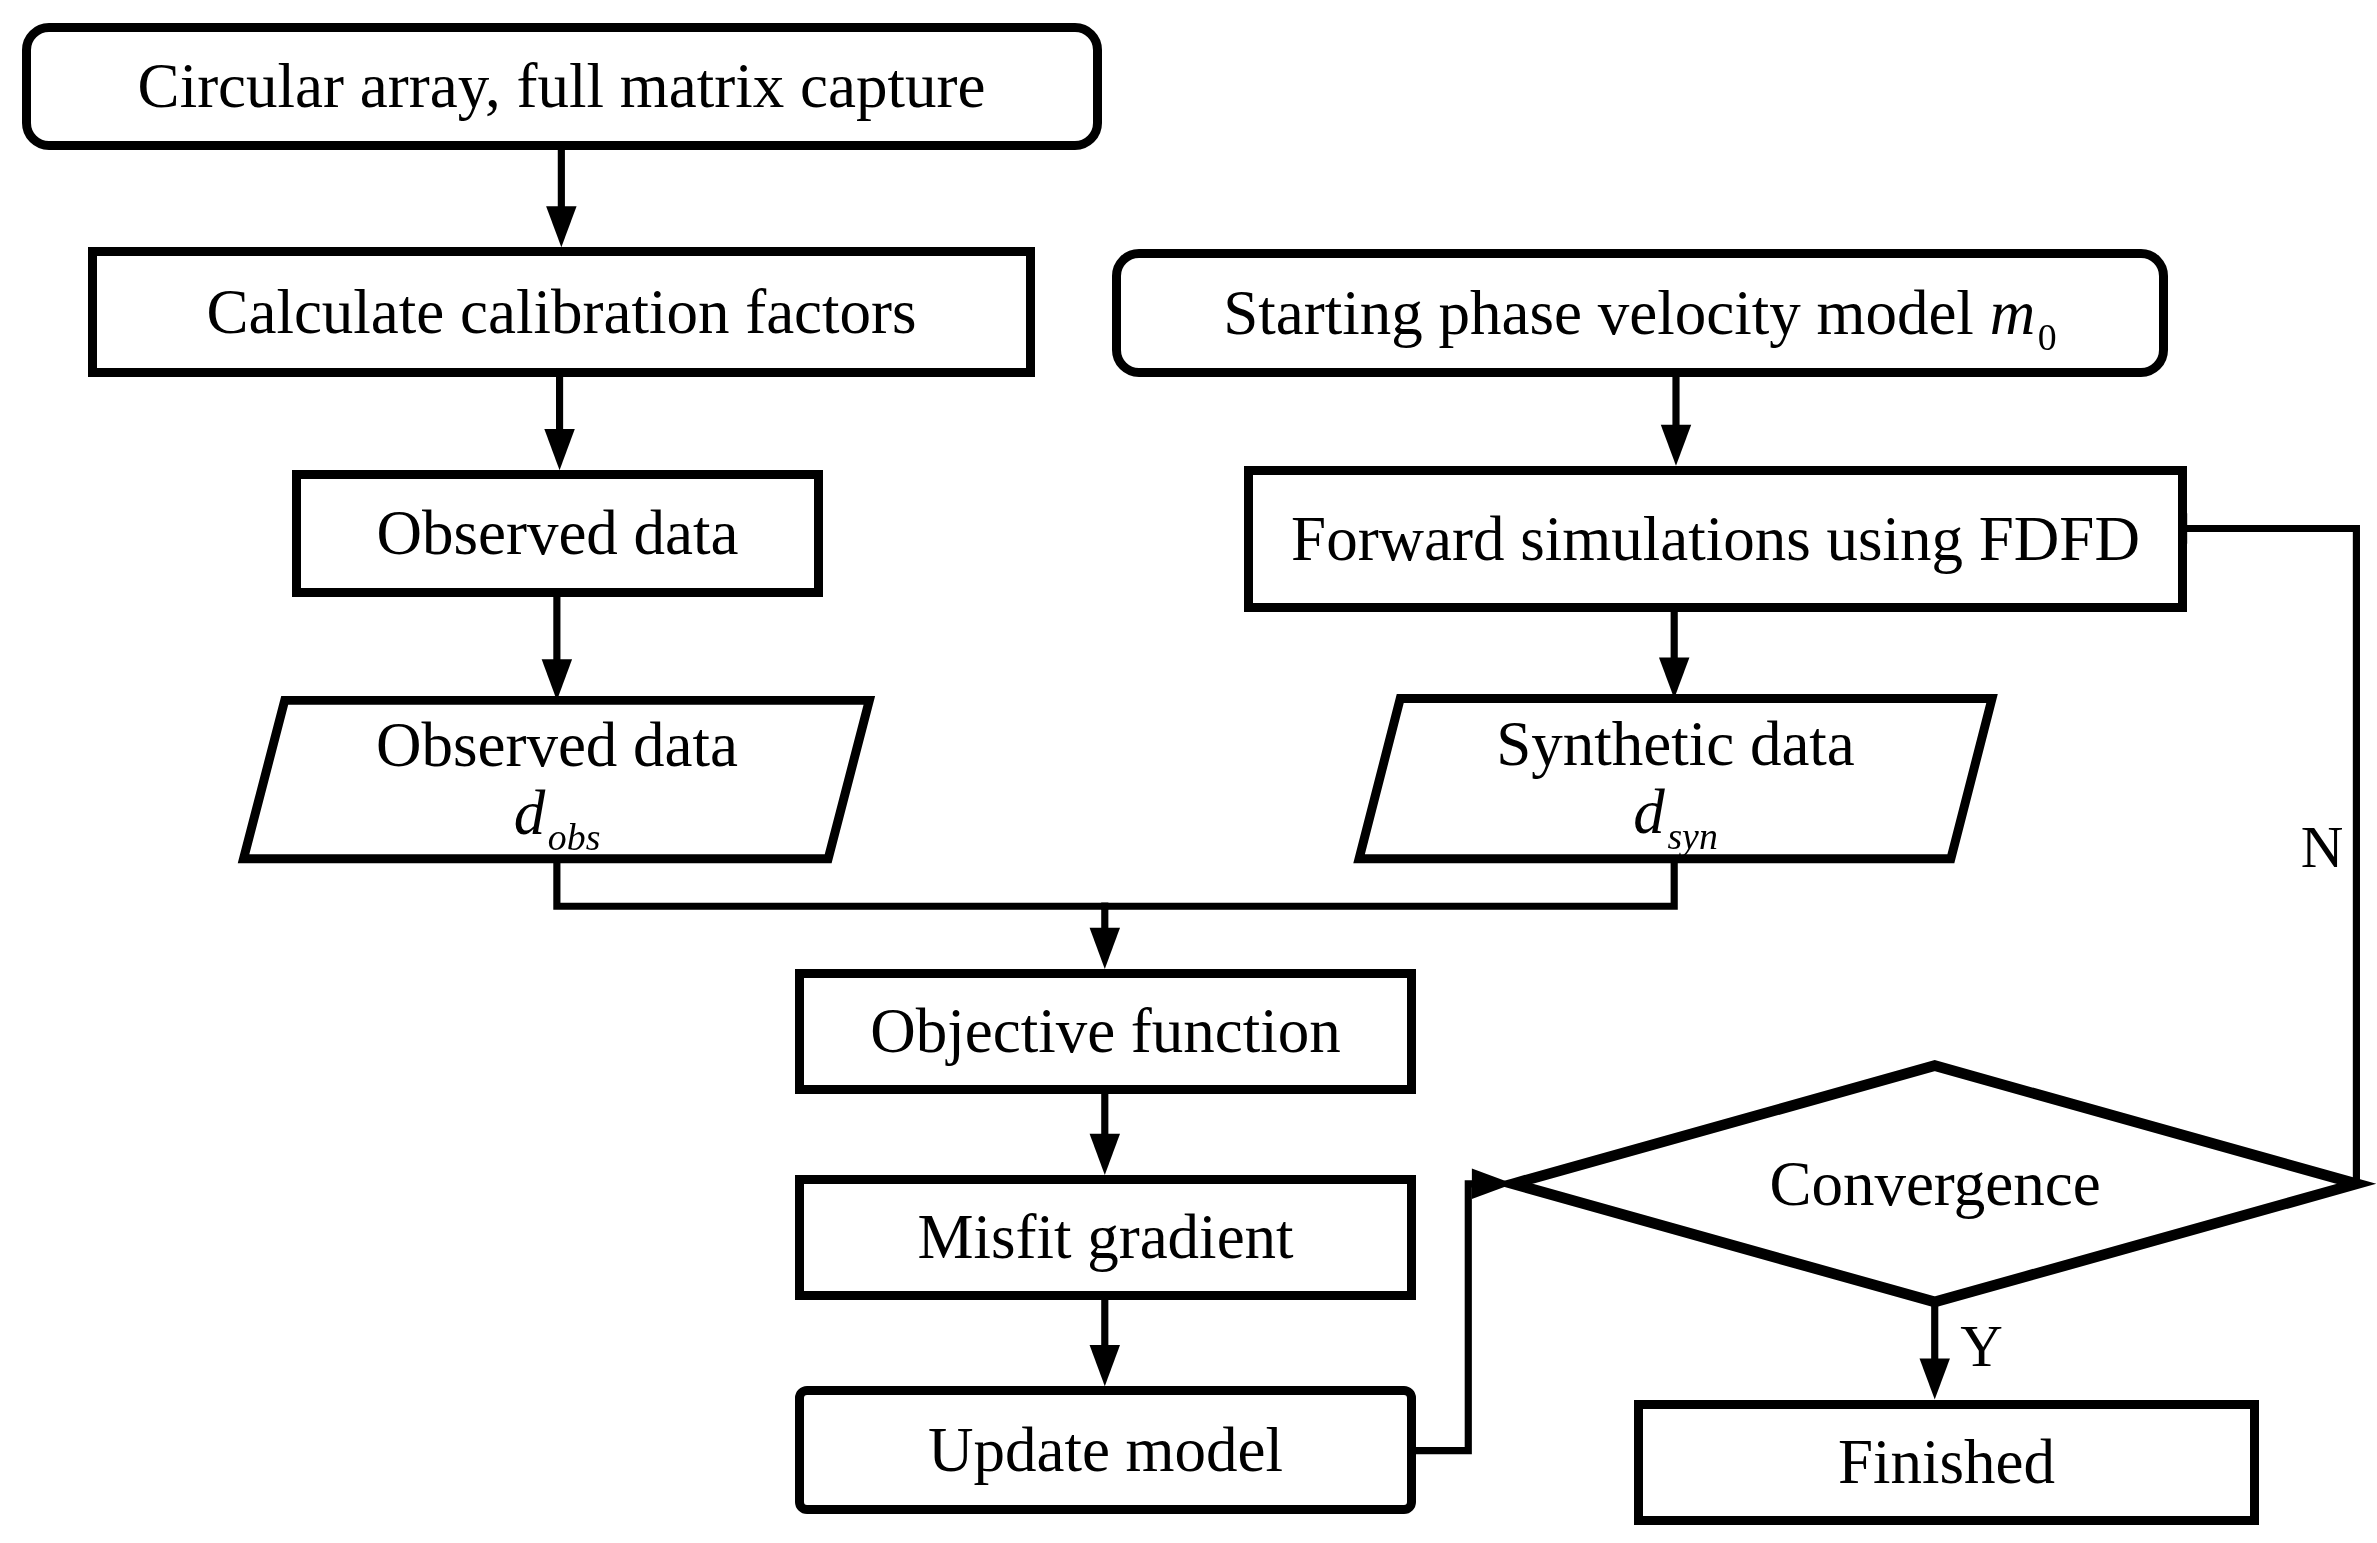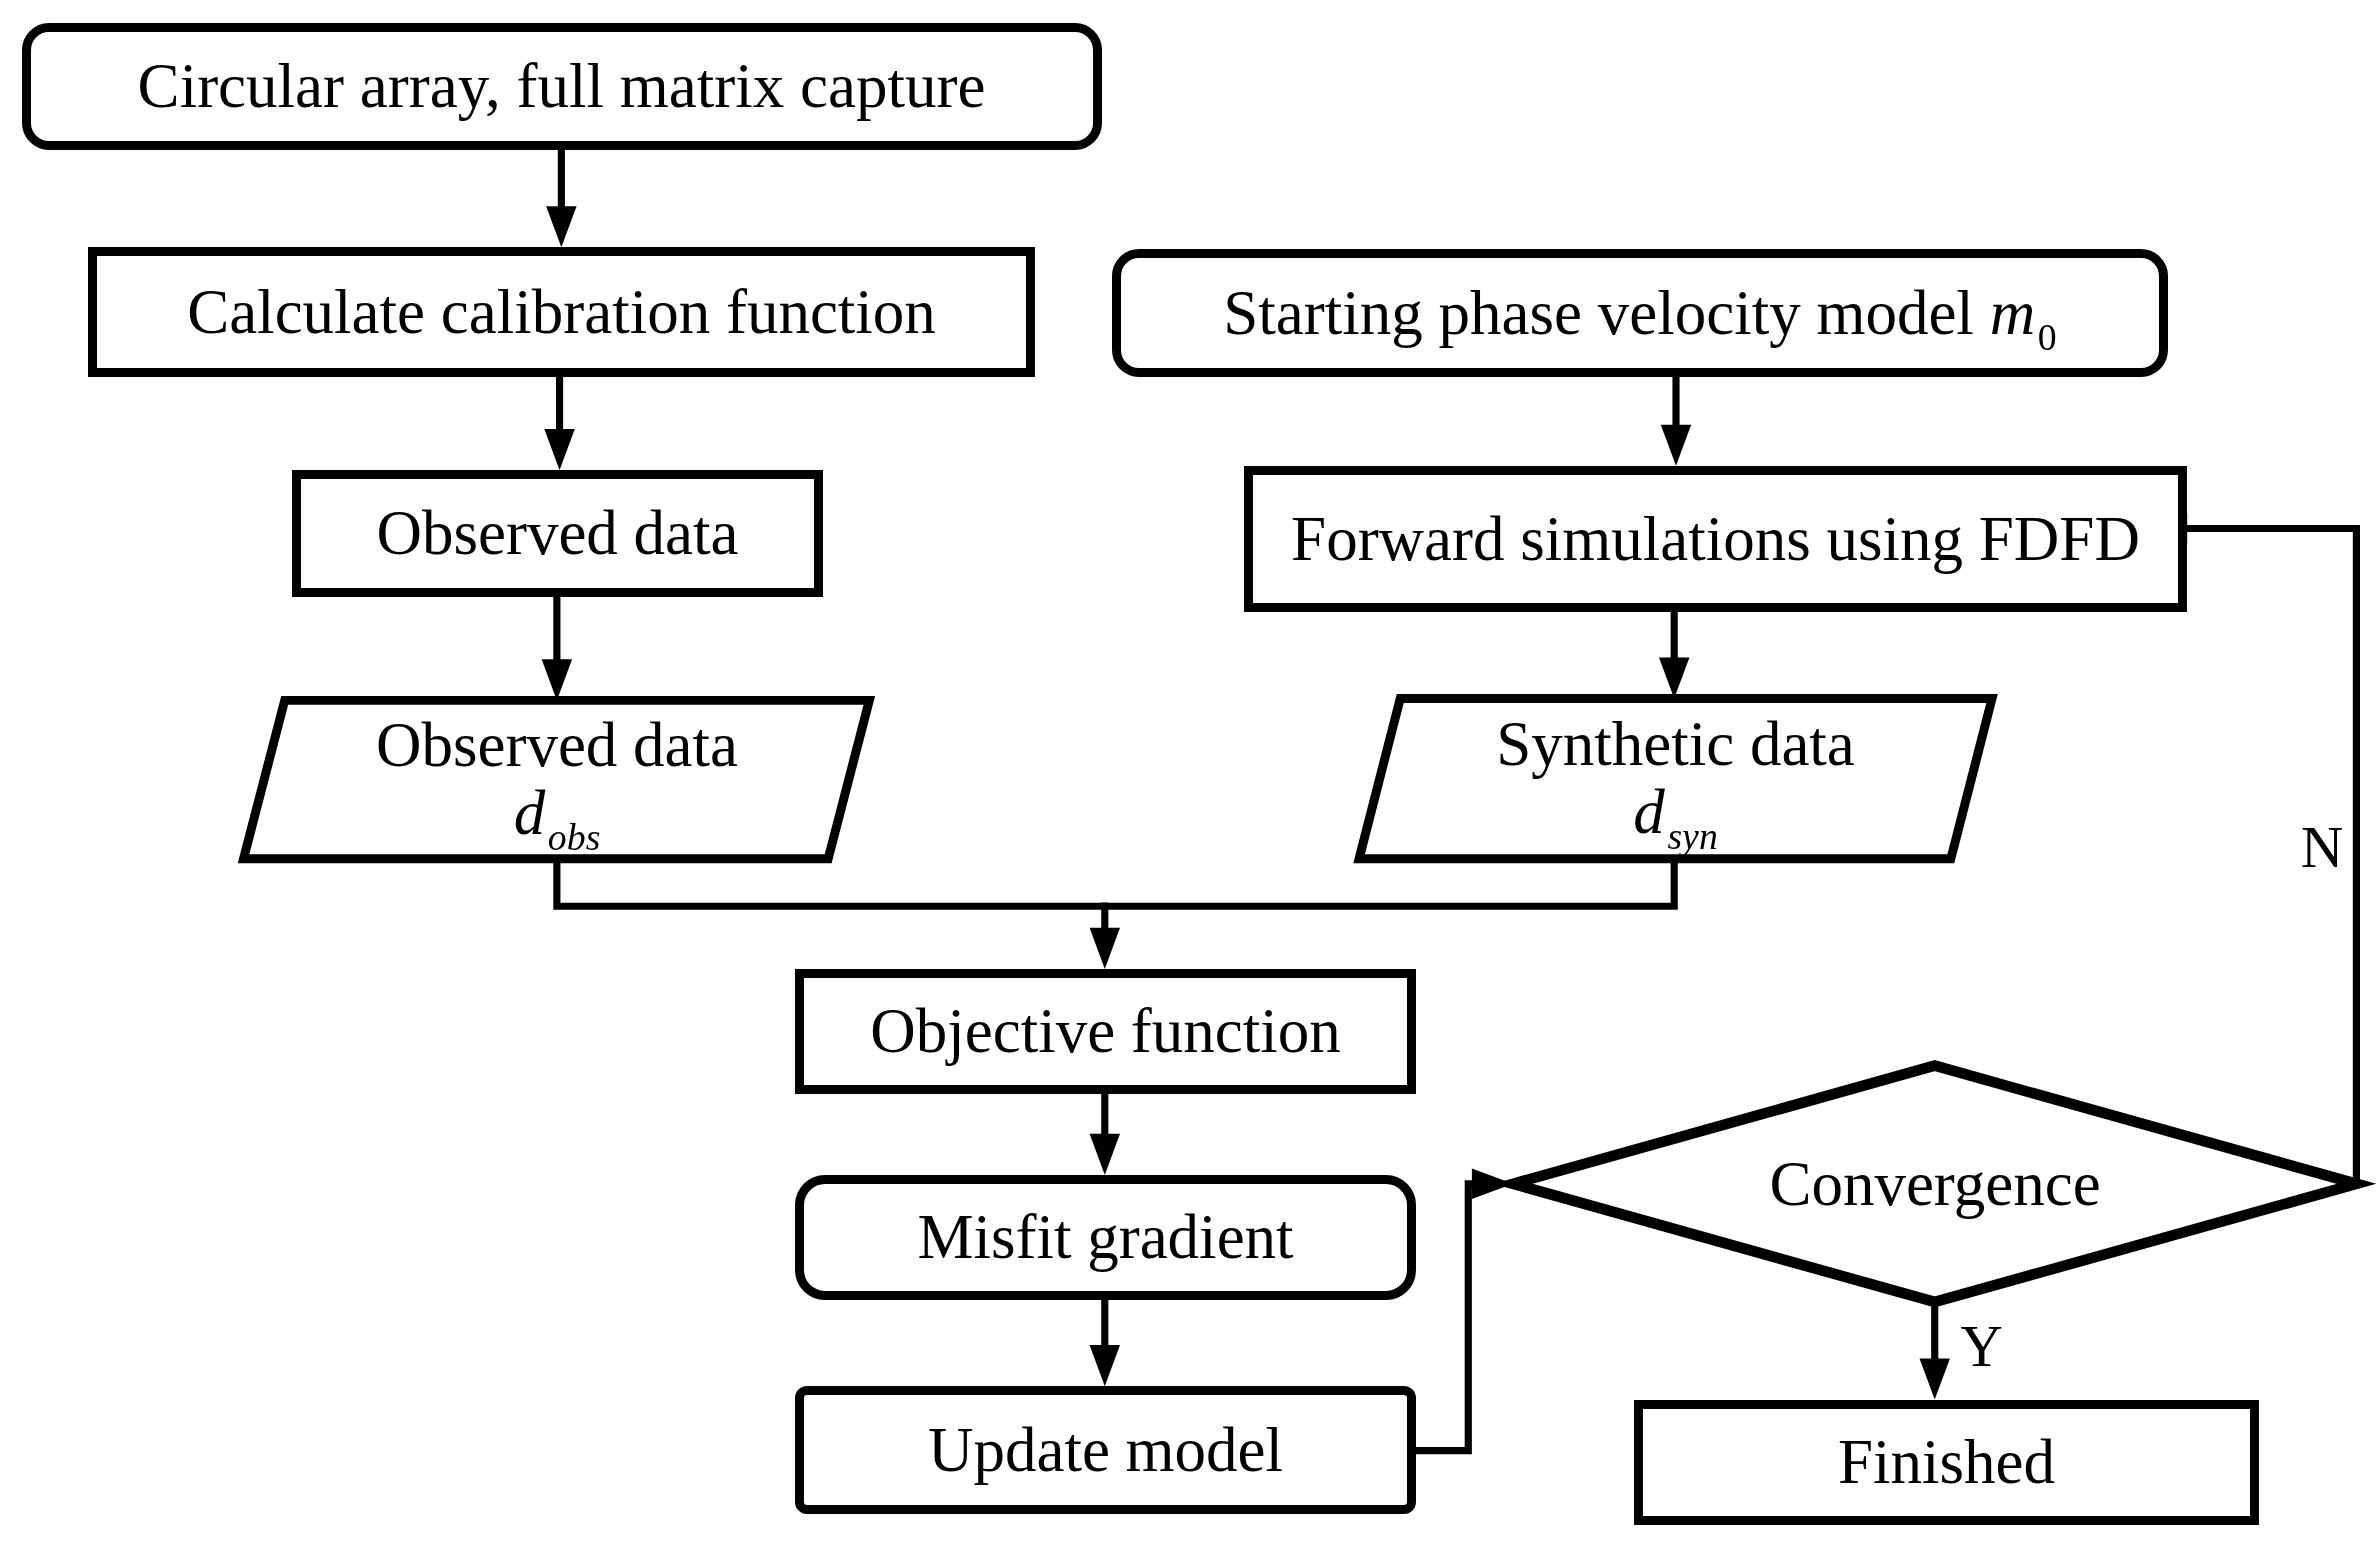--- a/index.html
+++ b/index.html
@@ -136,21 +136,21 @@
       <line x1="2161" y1="1454" x2="2161" y2="1521"></line>
       <polygon class="arrowhead" points="2161,1563 2144,1517 2178,1517"></polygon>
     </g>
   </svg>
 
   <div class="node rounded" style="left:21.5px; top:23px; width:1080px; height:127px;">
     <span class="lbl">Circular array, full matrix capture</span>
   </div>
 
   <div class="node rect" style="left:88px; top:247px; width:947px; height:130px;">
-    <span class="lbl">Calculate calibration function</span>
+    <span class="lbl">Calculate calibration factors</span>
   </div>
 
   <div class="node rect" style="left:292px; top:470px; width:531px; height:127px;">
     <span class="lbl">Observed data</span>
   </div>
 
   <div class="node shape-overlay" style="left:244px; top:700px; width:626px; height:158px;">
     <span class="lbl">
       <span class="line">Observed data</span>
       <span class="line"><span class="mvar">d</span><span class="msub">obs</span></span>
@@ -169,21 +169,21 @@
     <span class="lbl">
       <span class="line">Synthetic data</span>
       <span class="line"><span class="mvar">d</span><span class="msub">syn</span></span>
     </span>
   </div>
 
   <div class="node rect" style="left:795px; top:969px; width:621px; height:125px;font-family:Liberation Serif, serif;">
     <span class="lbl">Objective function</span>
   </div>
 
-  <div class="node rect" style="left:795px; top:1175px; width:621px; height:125px;border-radius:30px;">
+  <div class="node rect" style="left:795px; top:1175px; width:621px; height:125px;">
     <span class="lbl">Misfit gradient</span>
   </div>
 
   <div class="node rect" style="left:795px; top:1386px; width:621px; height:128px;border-radius:12px;">
     <span class="lbl">Update model</span>
   </div>
 
   <div class="node shape-overlay" style="left:1513px; top:1066px; width:844px; height:236px;">
     <span class="lbl">Convergence</span>
   </div>

